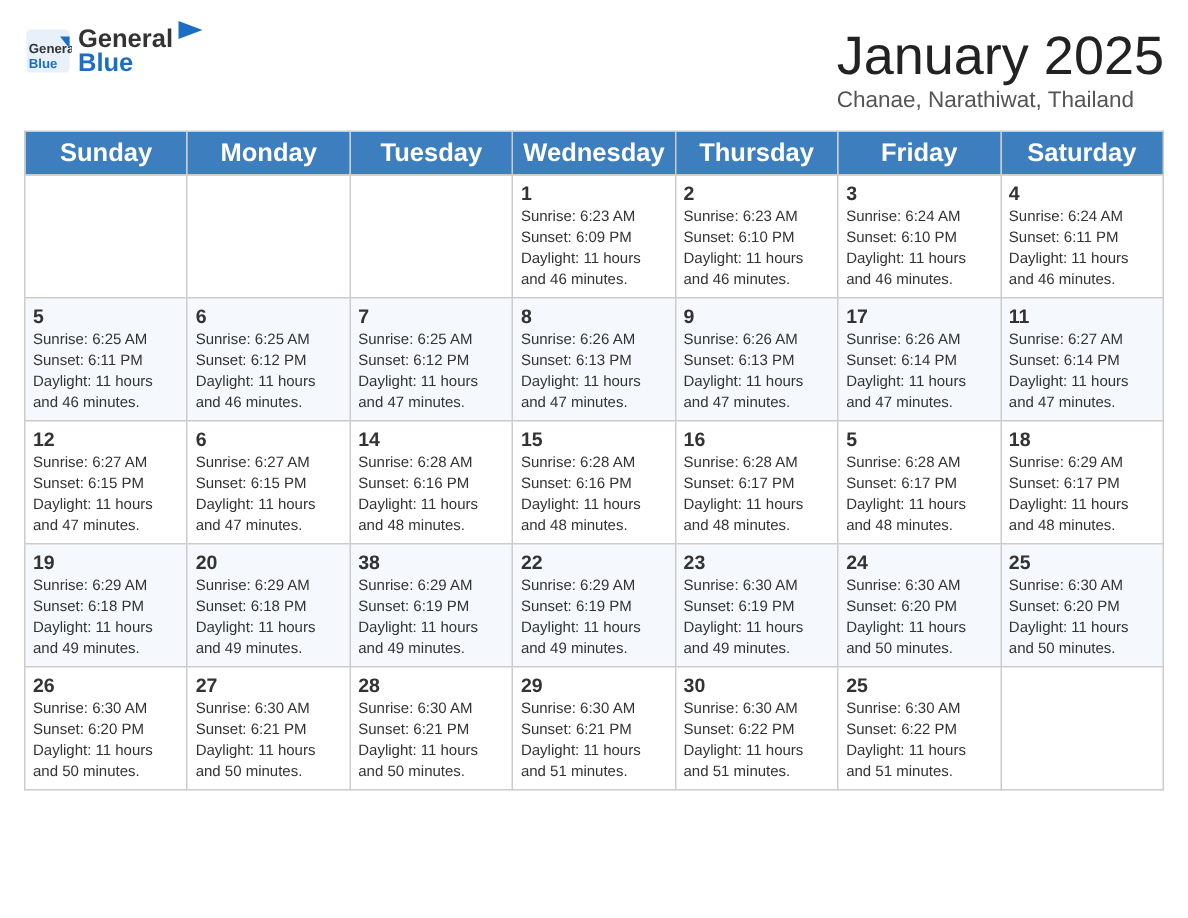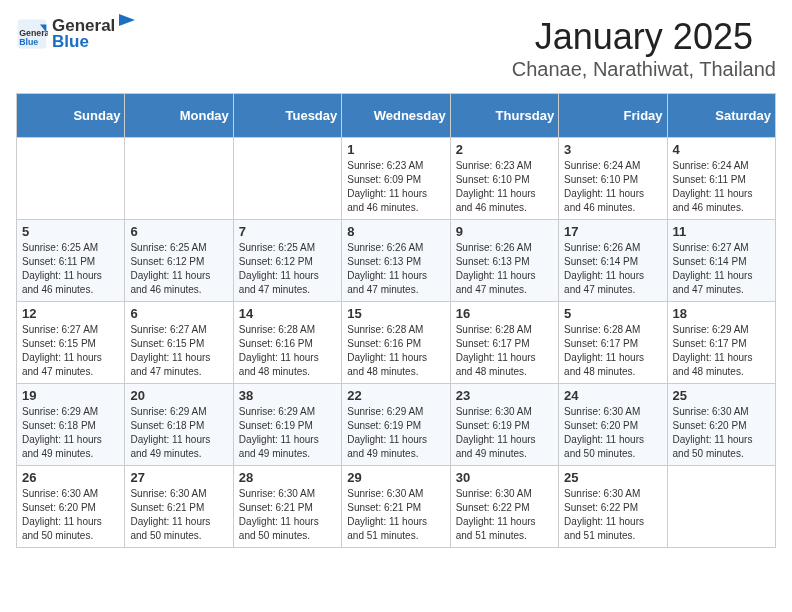--- a/index.html
+++ b/index.html
@@ -19,43 +19,43 @@
     .logo {
       display: flex;
       align-items: center;
     }
     .logo-icon {
       width: 32px;
       height: 32px;
       margin-right: 4px;
     }
     .title-block {
-      text-align: center;
+      text-align: left;
     }
     .month-title {
       font-size: 36px;
       font-weight: normal;
       color: #222;
     }
     .location {
-      font-size: 20px;
+      font-size: 15px;
       color: #555;
     }
     .calendar {
       width: 100%;
       border-collapse: collapse;
       border: 1px solid #ccc;
     }
     .calendar th {
       background: #3d7ebf;
       color: #fff;
-      font-size: 13px;
+      font-size: 17px;
       font-weight: bold;
-      padding: 14px 4px;
-      text-align: right;
+      padding: 4px 4px;
+      text-align: center;
       border: 1px solid #ccc;
     }
     .calendar td {
       vertical-align: top;
       border: 1px solid #ccc;
       padding: 4px 5px;
       width: calc(100%/7);
       min-height: 80px;
       font-size: 10.5px;
       color: #333;

